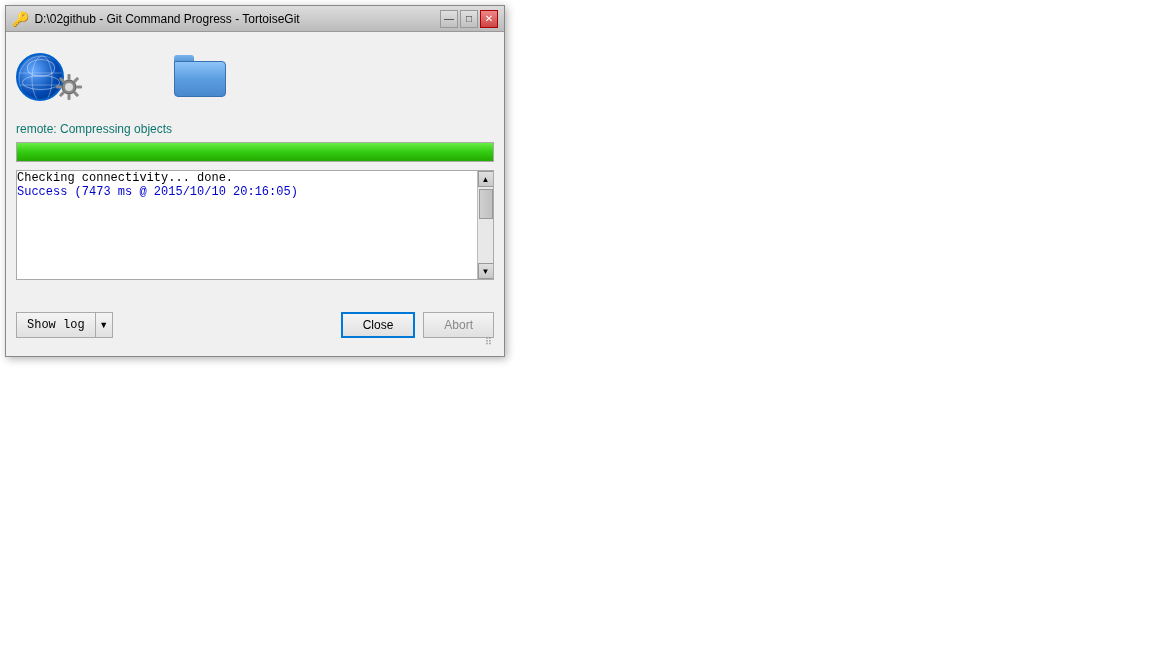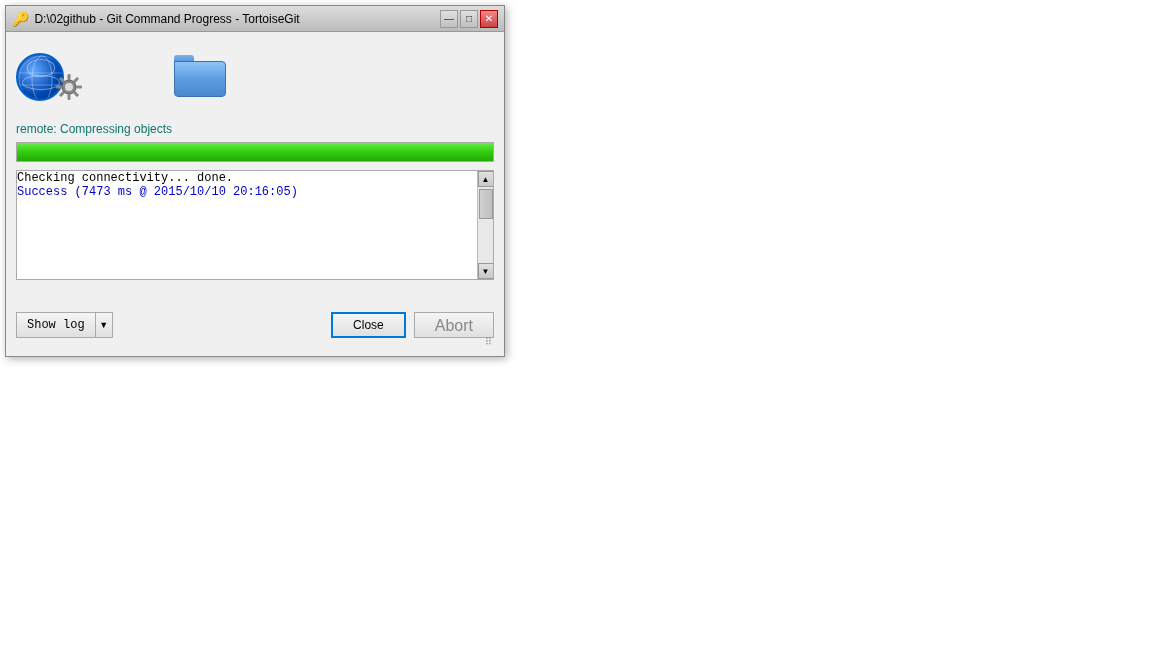--- a/index.html
+++ b/index.html
@@ -280,21 +280,21 @@
       font-size: 12px;
       height: 26px;
       margin-left: auto;
     }
 
     .abort-btn {
       padding: 4px 20px;
       background: linear-gradient(to bottom, #f5f5f5, #e0e0e0);
       border: 1px solid #aaa;
       cursor: pointer;
-      font-size: 16px;
+      font-size: 12px;
       height: 26px;
       color: #888;
     }
 
     .resize-grip {
       text-align: right;
       padding: 0 2px;
       color: #999;
       font-size: 10px;
       height: 8px;

